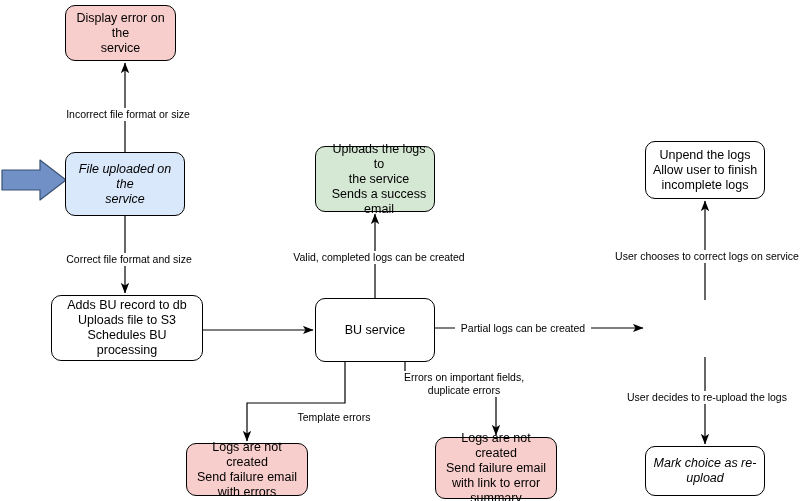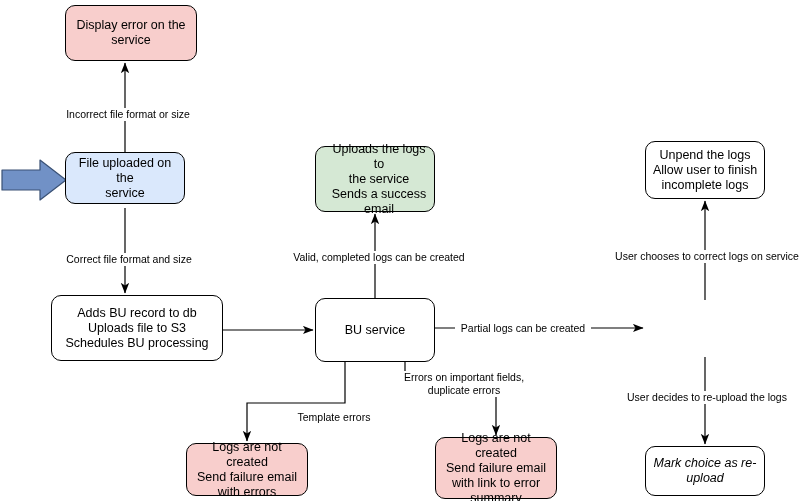--- a/index.html
+++ b/index.html
@@ -96,27 +96,27 @@
 
     <g>
       <line x1="705" y1="357" x2="705" y2="444" stroke="#000000" stroke-width="1.2" marker-end="url(#ah)"></line>
     </g>
 
     <g>
       <path d="M2,170 L40,170 L40,160 L66,180 L40,200 L40,190 L2,190 z" fill="#7191c6" stroke="#3a5175" stroke-width="1.2" stroke-linejoin="round"></path>
     </g>
   </svg>
 
-  <div class="node" style="left:65px; top:5px; width:132px; height:56px; background:#f8cecc;">Display error on the
+  <div class="node" style="left:65px; top:5px; width:111px; height:56px; background:#f8cecc;">Display error on the
 service</div>
 
-  <div class="node" style="left:65px; top:152px; width:120px; height:52px; background:#dae8fc;">File uploaded on the
+  <div class="node" style="left:65px; top:152px; width:120px; height:64px; background:#dae8fc;font-style:italic;">File uploaded on the
 service</div>
 
-  <div class="node" style="left:51px; top:295px; width:172px; height:66px; background:#ffffff;">Adds BU record to db
+  <div class="node" style="left:51px; top:295px; width:152px; height:66px; background:#ffffff;">Adds BU record to db
 Uploads file to S3
 Schedules BU processing</div>
 
   <div class="node" style="left:315px; top:298px; width:120px; height:64px; background:#ffffff;">BU service</div>
 
   <div class="node" style="left:315px; top:146px; width:120px; height:66px; background:#d5e8d4;padding-left:12px;">Uploads the logs to
 the service
 Sends a success
 email</div>
 

